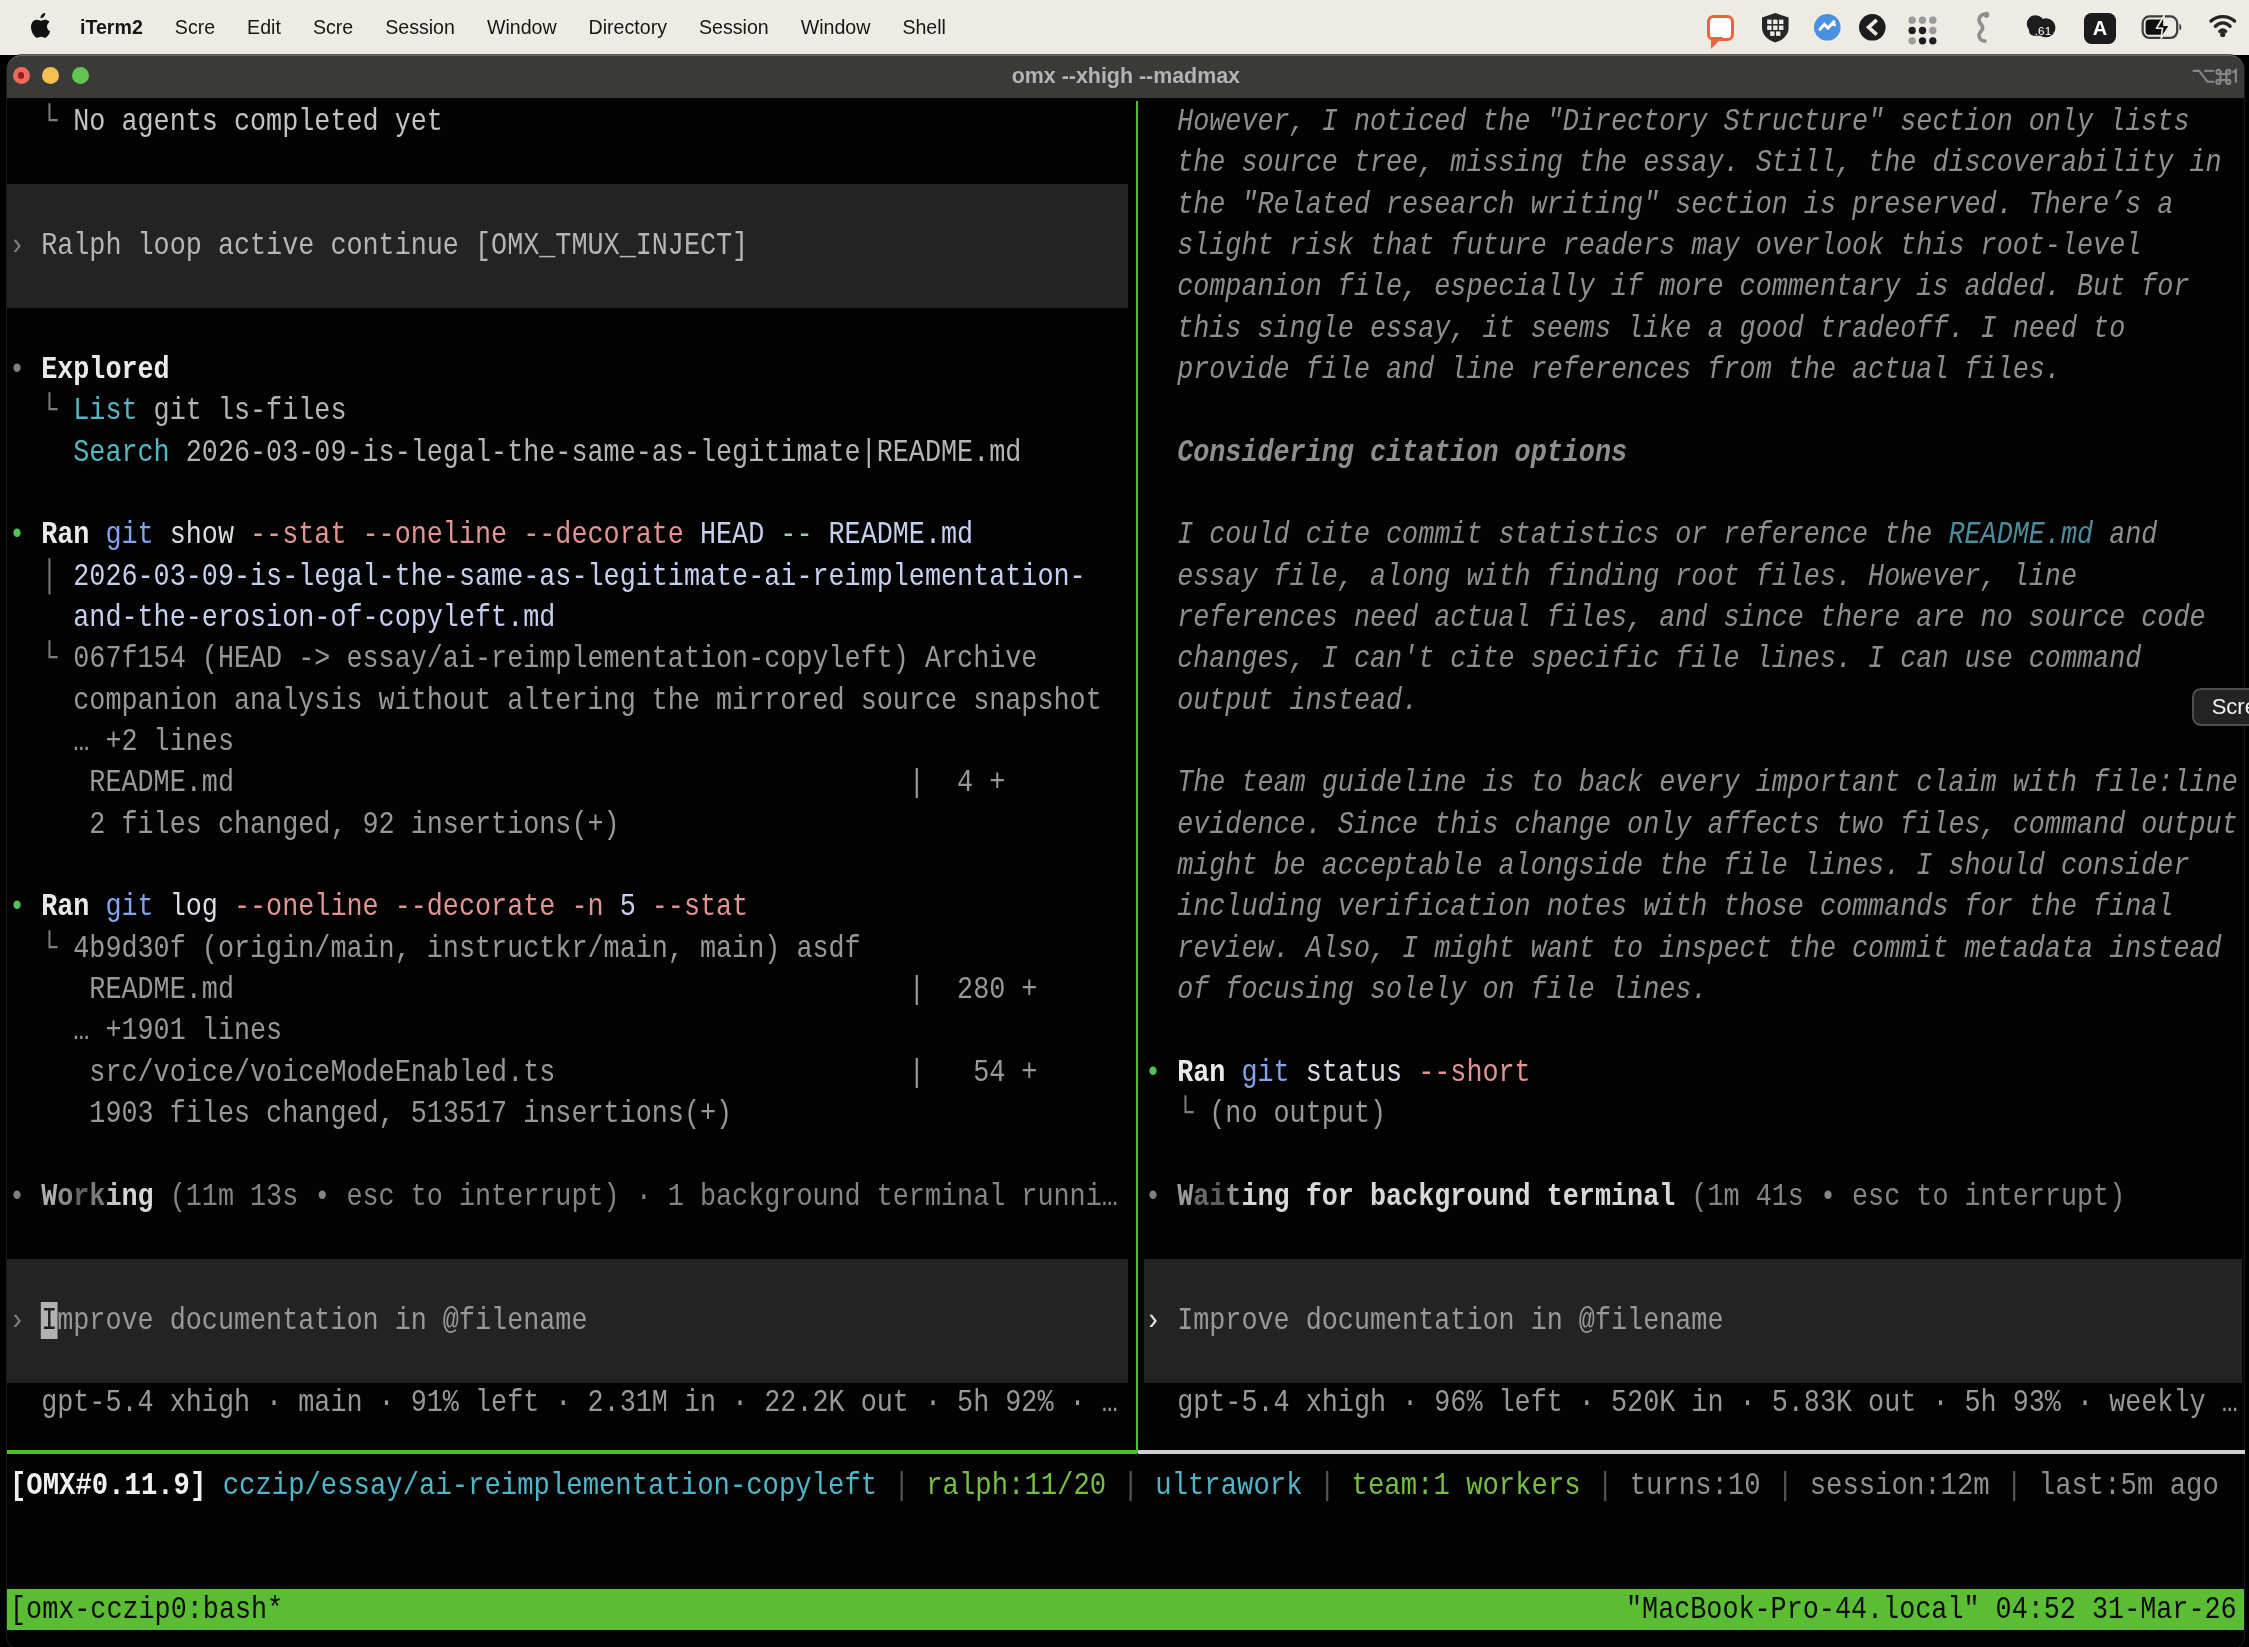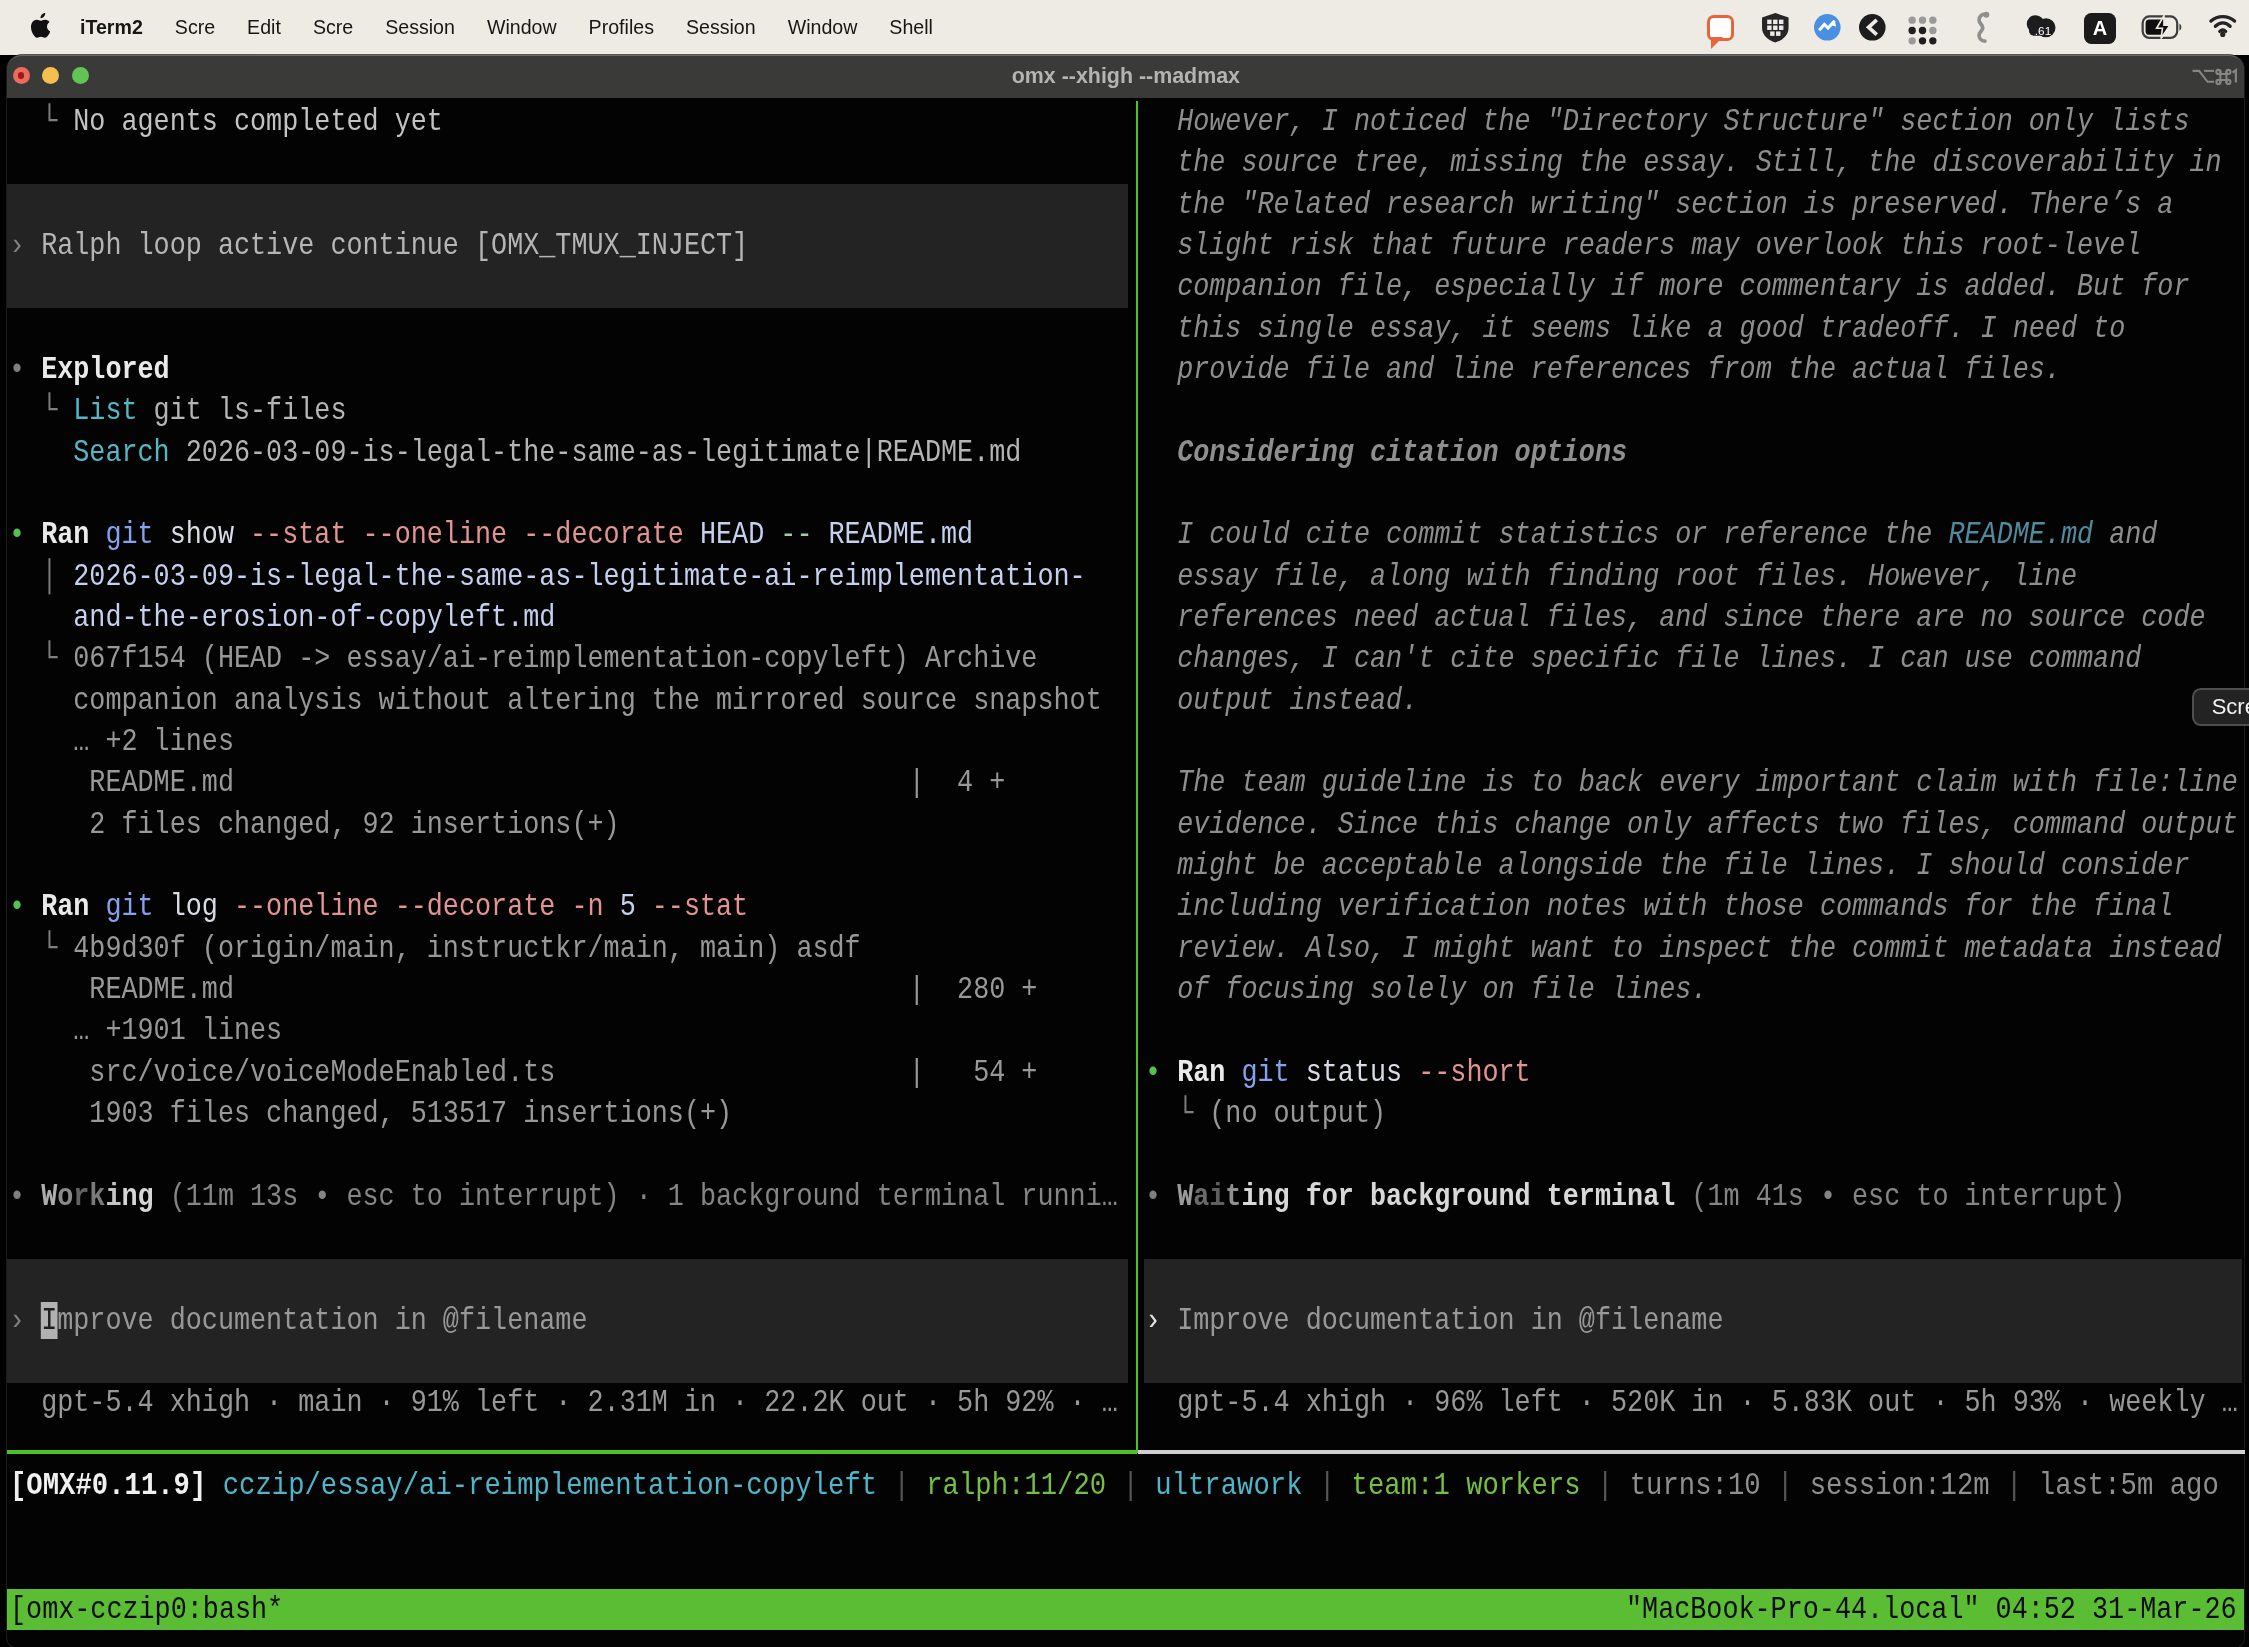--- a/index.html
+++ b/index.html
@@ -14,21 +14,21 @@
 <svg class="abs" style="left:31px;top:12.5px;" width="20.7" height="26.6" viewBox="0 0 28 36">
  <path fill="#111" d="M19.2 9.1c-2.6-.2-4.8 1.5-6 1.5-1.3 0-3.2-1.45-5.3-1.4-2.7.04-5.2 1.6-6.6 4-2.8 4.9-.7 12.2 2 16.2 1.35 1.95 2.95 4.15 5.05 4.07 2-.08 2.8-1.3 5.2-1.3 2.4 0 3.1 1.3 5.3 1.26 2.2-.04 3.6-2 4.9-3.95 1.55-2.25 2.2-4.45 2.23-4.56-.05-.02-4.3-1.65-4.34-6.55-.04-4.1 3.35-6.07 3.5-6.16-1.9-2.8-4.9-3.1-5.95-3.16zM17.6 4.8c1.1-1.35 1.85-3.2 1.65-5.05-1.6.06-3.5 1.06-4.64 2.4-1.02 1.18-1.92 3.07-1.68 4.88 1.78.14 3.57-.9 4.67-2.23z"></path>
 </svg>
 <div class="abs" style="left:80px;top:0;height:55px;display:flex;align-items:center;gap:32px;font-size:19.6px;color:#161616;">
 <span style="font-weight:bold;">iTerm2</span>
     <span>Scre</span>
     <span>Edit</span>
     <span>Scre</span>
     <span>Session</span>
     <span>Window</span>
-    <span>Profiles</span>
+    <span>Directory</span>
     <span>Session</span>
     <span>Window</span>
     <span>Shell</span>
 </div>
 
 <div class="abs" style="left:1707px;top:14.8px;width:26.6px;height:26.6px;border:3.7px solid #e8643c;border-radius:6.6px;background:#fff;"></div>
 <div class="abs" style="left:1711px;top:37px;width:0;height:0;border-left:6.6px solid #e8643c;border-top:6.6px solid #e8643c;border-right:6.6px solid transparent;border-bottom:6.6px solid transparent;"></div>
 <svg class="abs" style="left:1762px;top:13.3px;" width="26.6" height="29.5" viewBox="0 0 36 40">
     <path fill="#262626" d="M18 0 36 6 v14 c0 10-8 17-18 20 C8 37 0 30 0 20 V6 Z"></path>
     <g fill="#edebe3">

